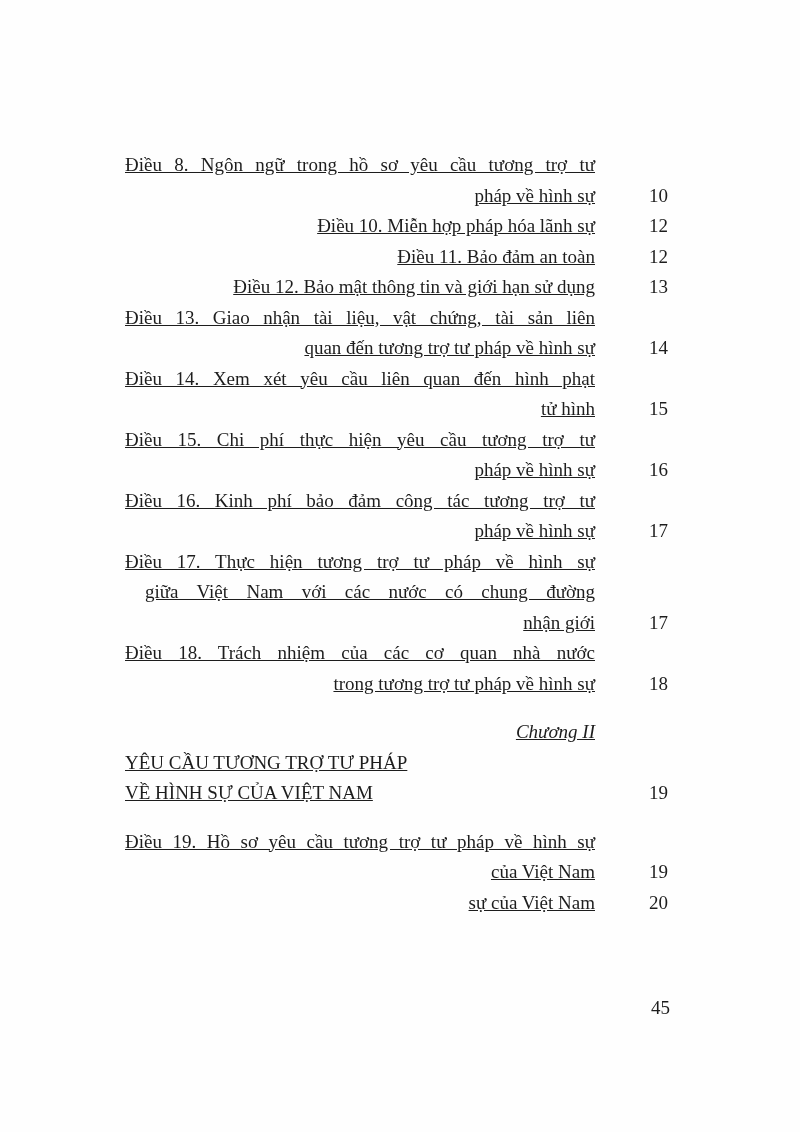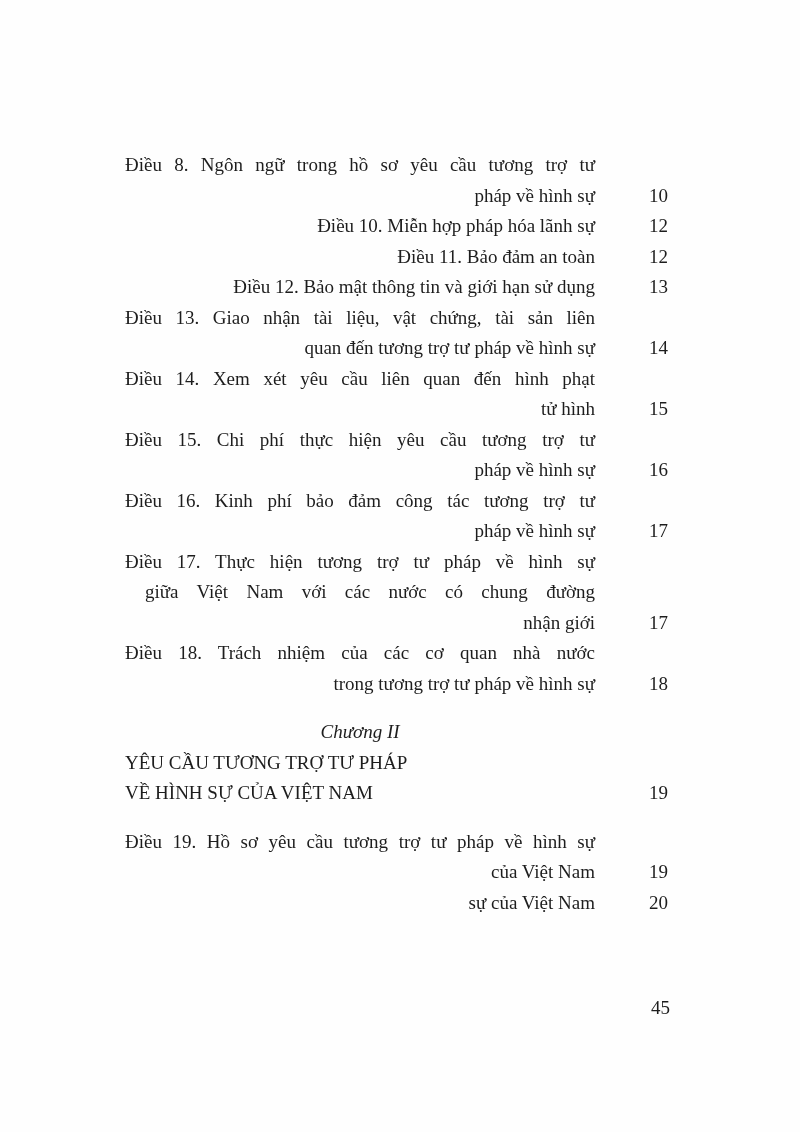--- a/index.html
+++ b/index.html
@@ -19,20 +19,21 @@
   .toc {
     position: absolute;
     left: 125px;
     top: 150px;
     width: 543px;
     font-size: 19px;
     line-height: 30.5px;
   }
   .row {
     position: relative;
+    text-decoration: underline;
   }
   .row .text {
     display: block;
     margin-right: 73px; 
     text-align: right;
   }
   .row.entry-continuation .text {
     padding-left: 20px;
   }
   .row.stretch .text {
@@ -40,21 +41,21 @@
     text-align-last: justify;
   }
   .row .pagenum {
     position: absolute;
     right: 0;
     top: 0;
     line-height: 30.5px;
     margin-left: 16px;
   }
   .row.chapter-label .text {
-    text-align: center;
+    text-align: right;
     font-style: italic;
   }
   .row.chapter-title .text {
     text-align: left;
   }
   .row.gap {
     margin-top: 18px;
   }
   .folio {
     position: absolute;

